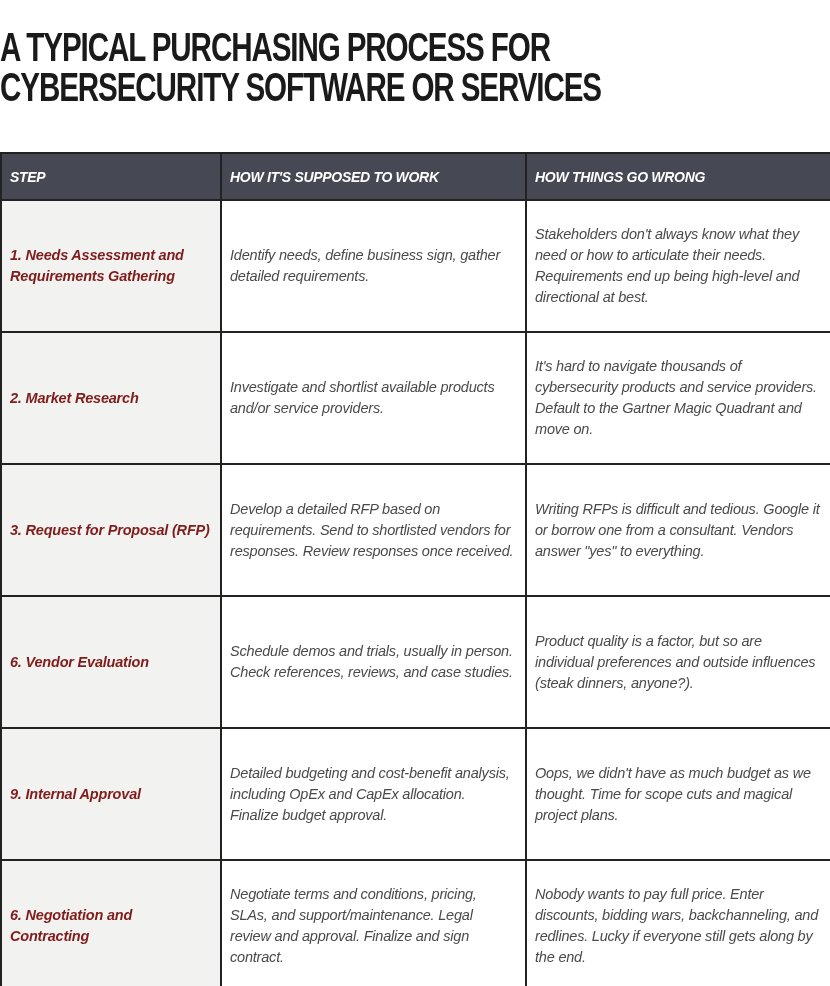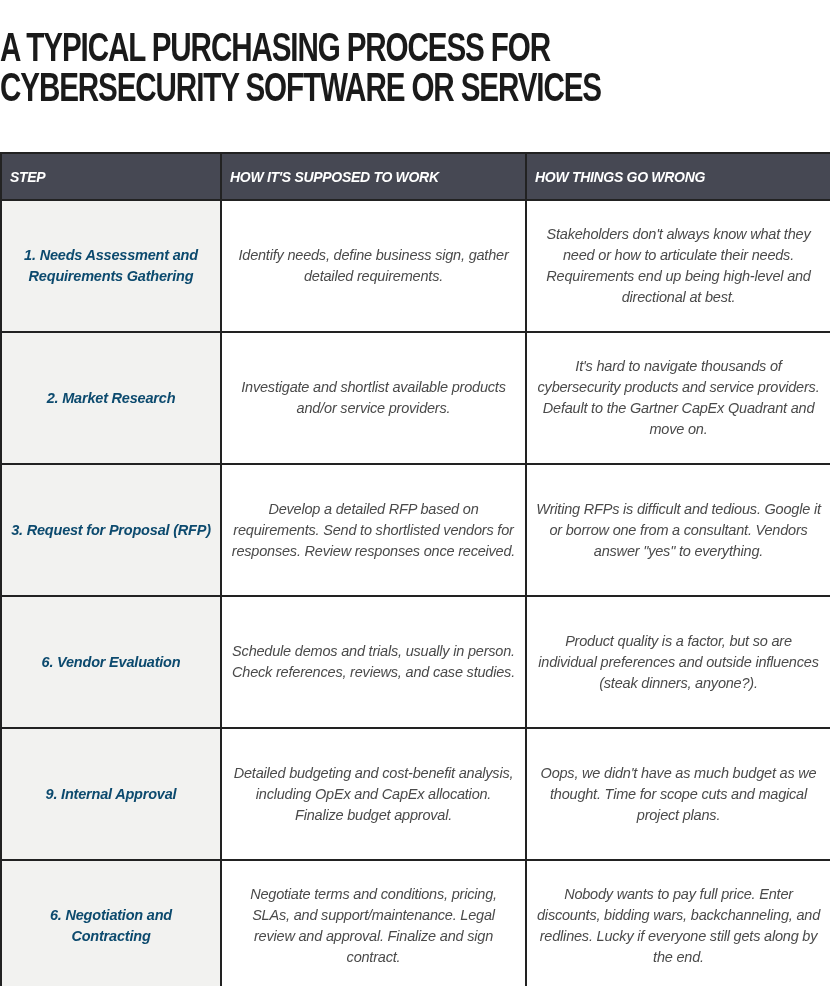--- a/index.html
+++ b/index.html
@@ -60,26 +60,25 @@
       font-size: 14px;
       letter-spacing: -0.3px;
       text-transform: uppercase;
     }
     table.process tbody td {
       height: 122px;
       font-size: 14.5px;
       line-height: 21px;
       color: #4a4a4a;
       letter-spacing: -0.2px;
-      text-align: center;
     }
     table.process tbody td.step {
       background: #f2f2f0;
       font-weight: 700;
-      color: #0c4a6e;
+      color: #7f1d1d;
     }
     table.process tbody td.work,
     table.process tbody td.wrong {
       background: #ffffff;
     }
   </style>
 </head>
 <body>
 
 <h1 class="title">
@@ -102,21 +101,21 @@
   </thead>
   <tbody>
     <tr>
       <td class="step">1. Needs Assessment and Requirements Gathering</td>
       <td class="work">Identify needs, define business sign, gather detailed requirements.</td>
       <td class="wrong">Stakeholders don't always know what they need or how to articulate their needs. Requirements end up being high-level and directional at best.</td>
     </tr>
     <tr>
       <td class="step">2. Market Research</td>
       <td class="work">Investigate and shortlist available products and/or service providers.</td>
-      <td class="wrong">It's hard to navigate thousands of cybersecurity products and service providers. Default to the Gartner CapEx Quadrant and move on.</td>
+      <td class="wrong">It's hard to navigate thousands of cybersecurity products and service providers. Default to the Gartner Magic Quadrant and move on.</td>
     </tr>
     <tr>
       <td class="step">3. Request for Proposal (RFP)</td>
       <td class="work">Develop a detailed RFP based on requirements. Send to shortlisted vendors for responses. Review responses once received.</td>
       <td class="wrong">Writing RFPs is difficult and tedious. Google it or borrow one from a consultant. Vendors answer "yes" to everything.</td>
     </tr>
     <tr>
       <td class="step">6. Vendor Evaluation</td>
       <td class="work">Schedule demos and trials, usually in person. Check references, reviews, and case studies.</td>
       <td class="wrong">Product quality is a factor, but so are individual preferences and outside influences (steak dinners, anyone?).</td>

